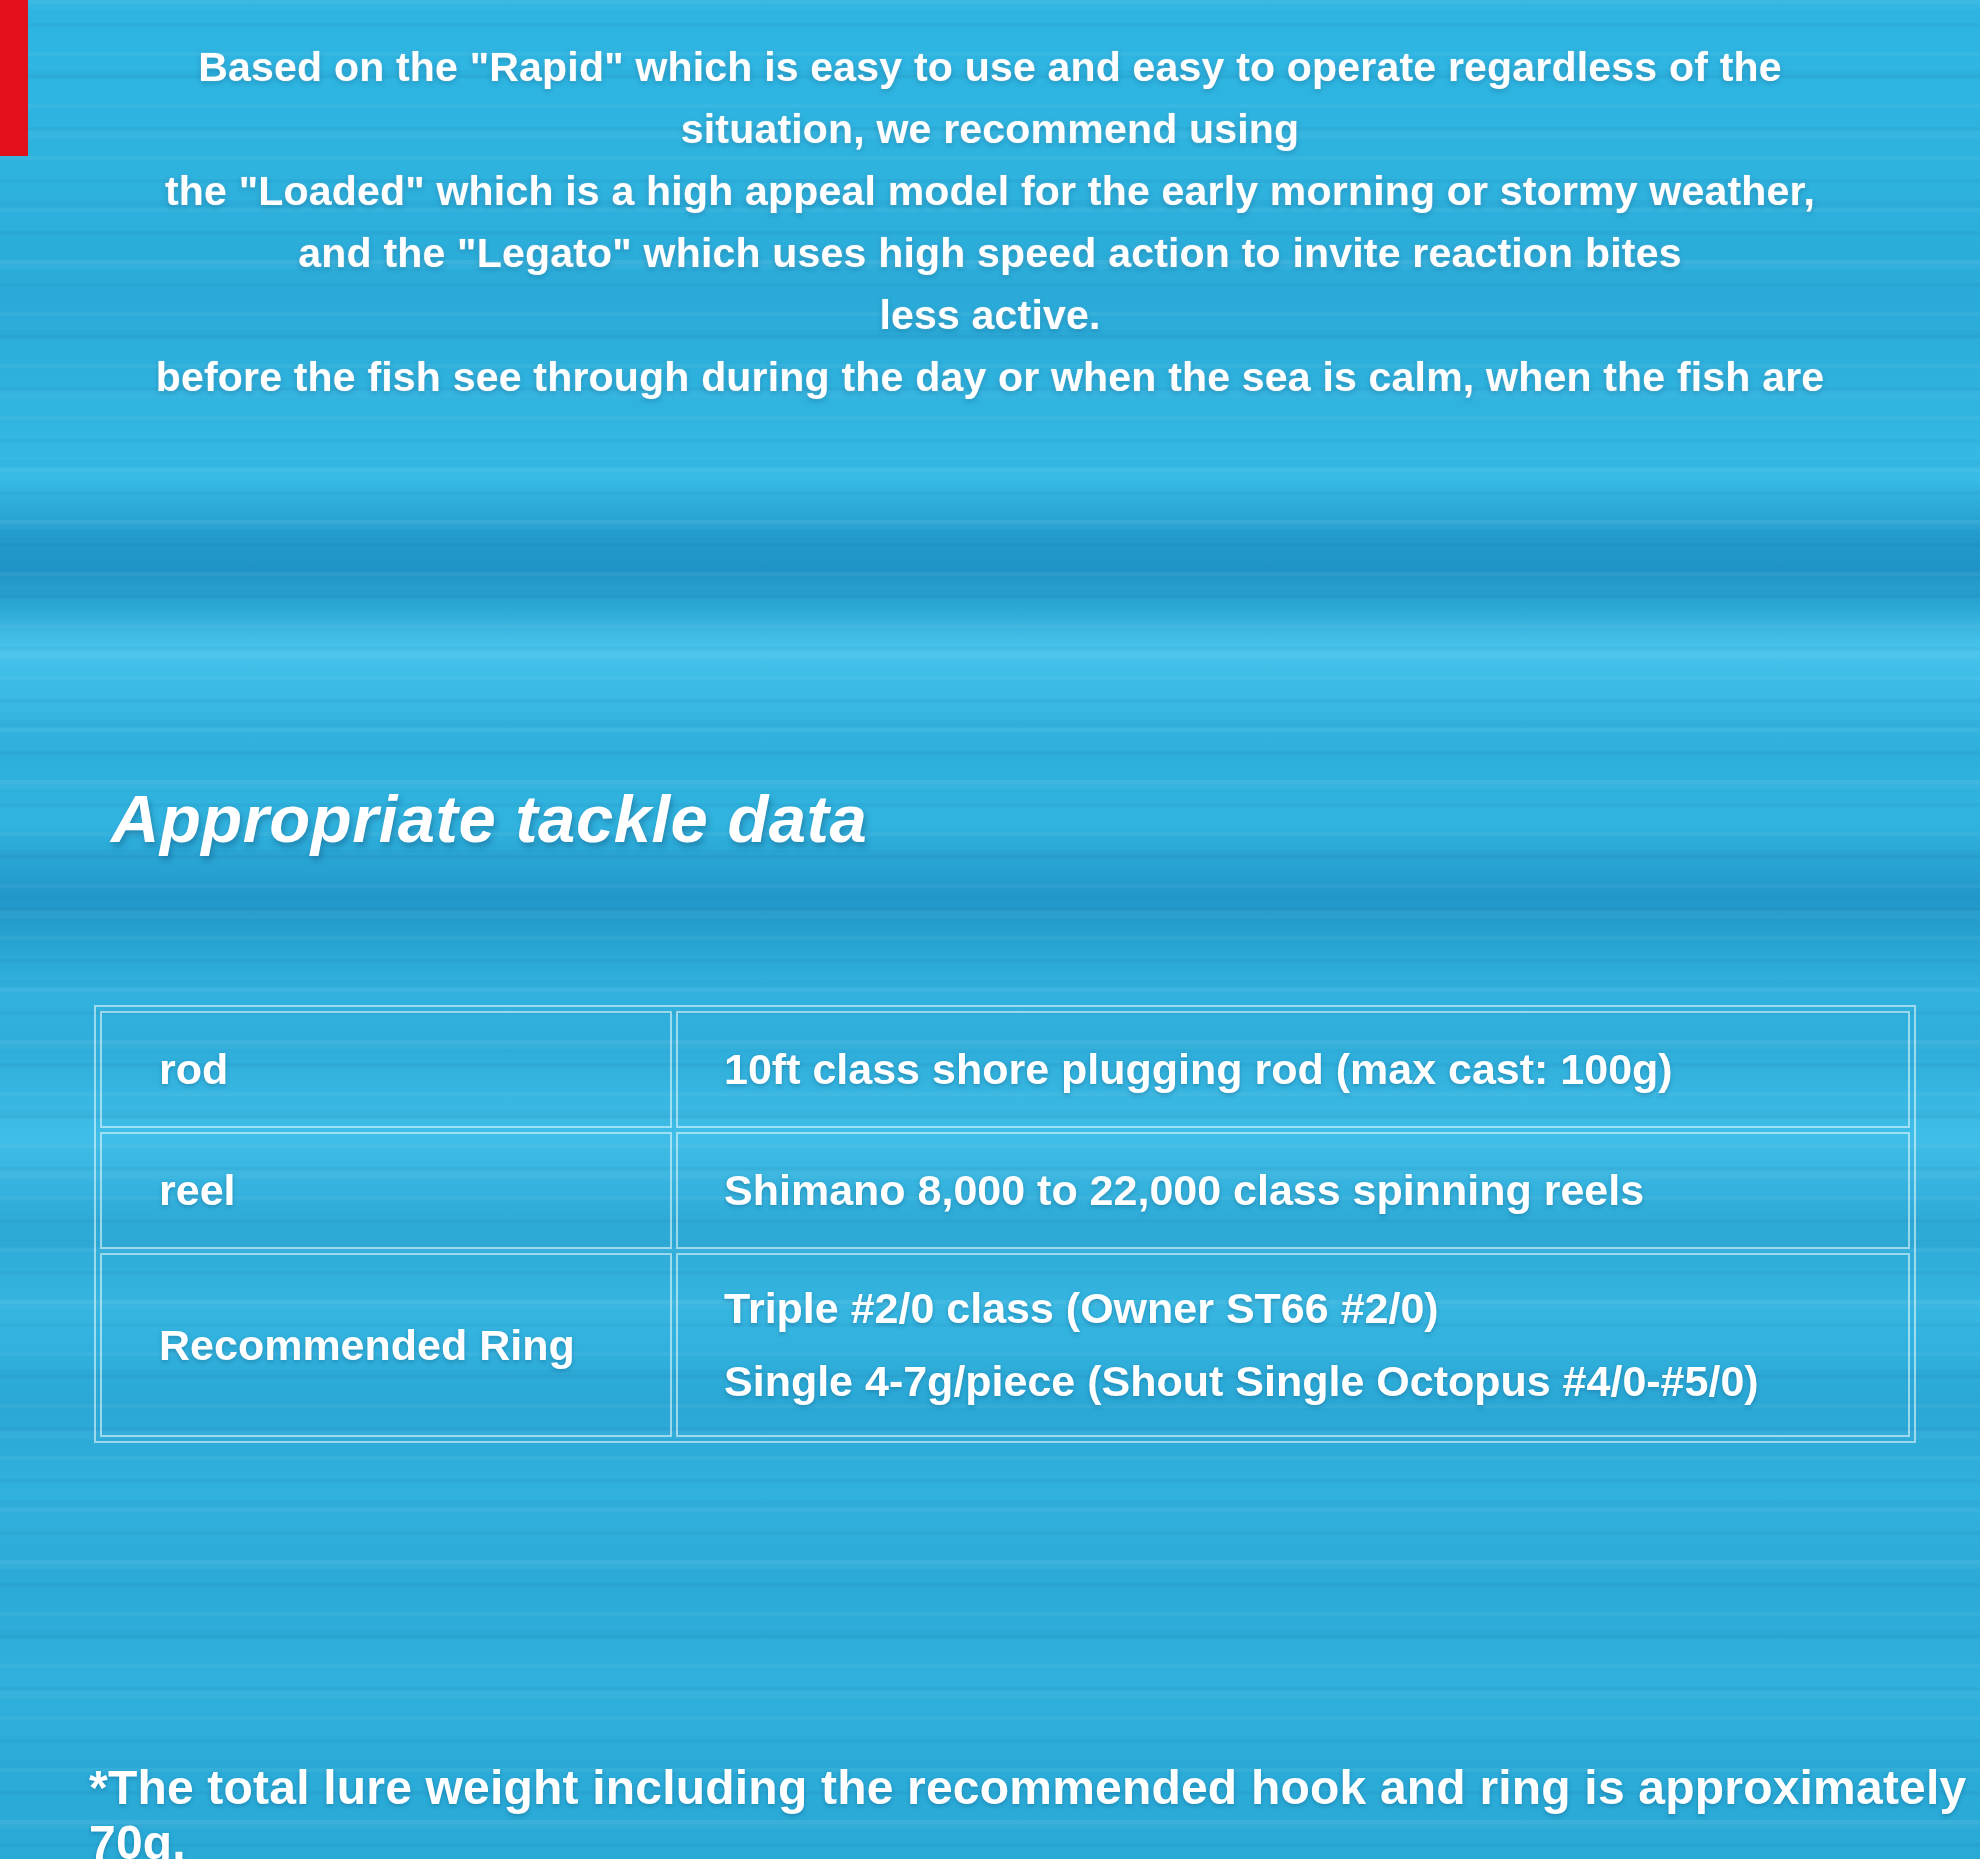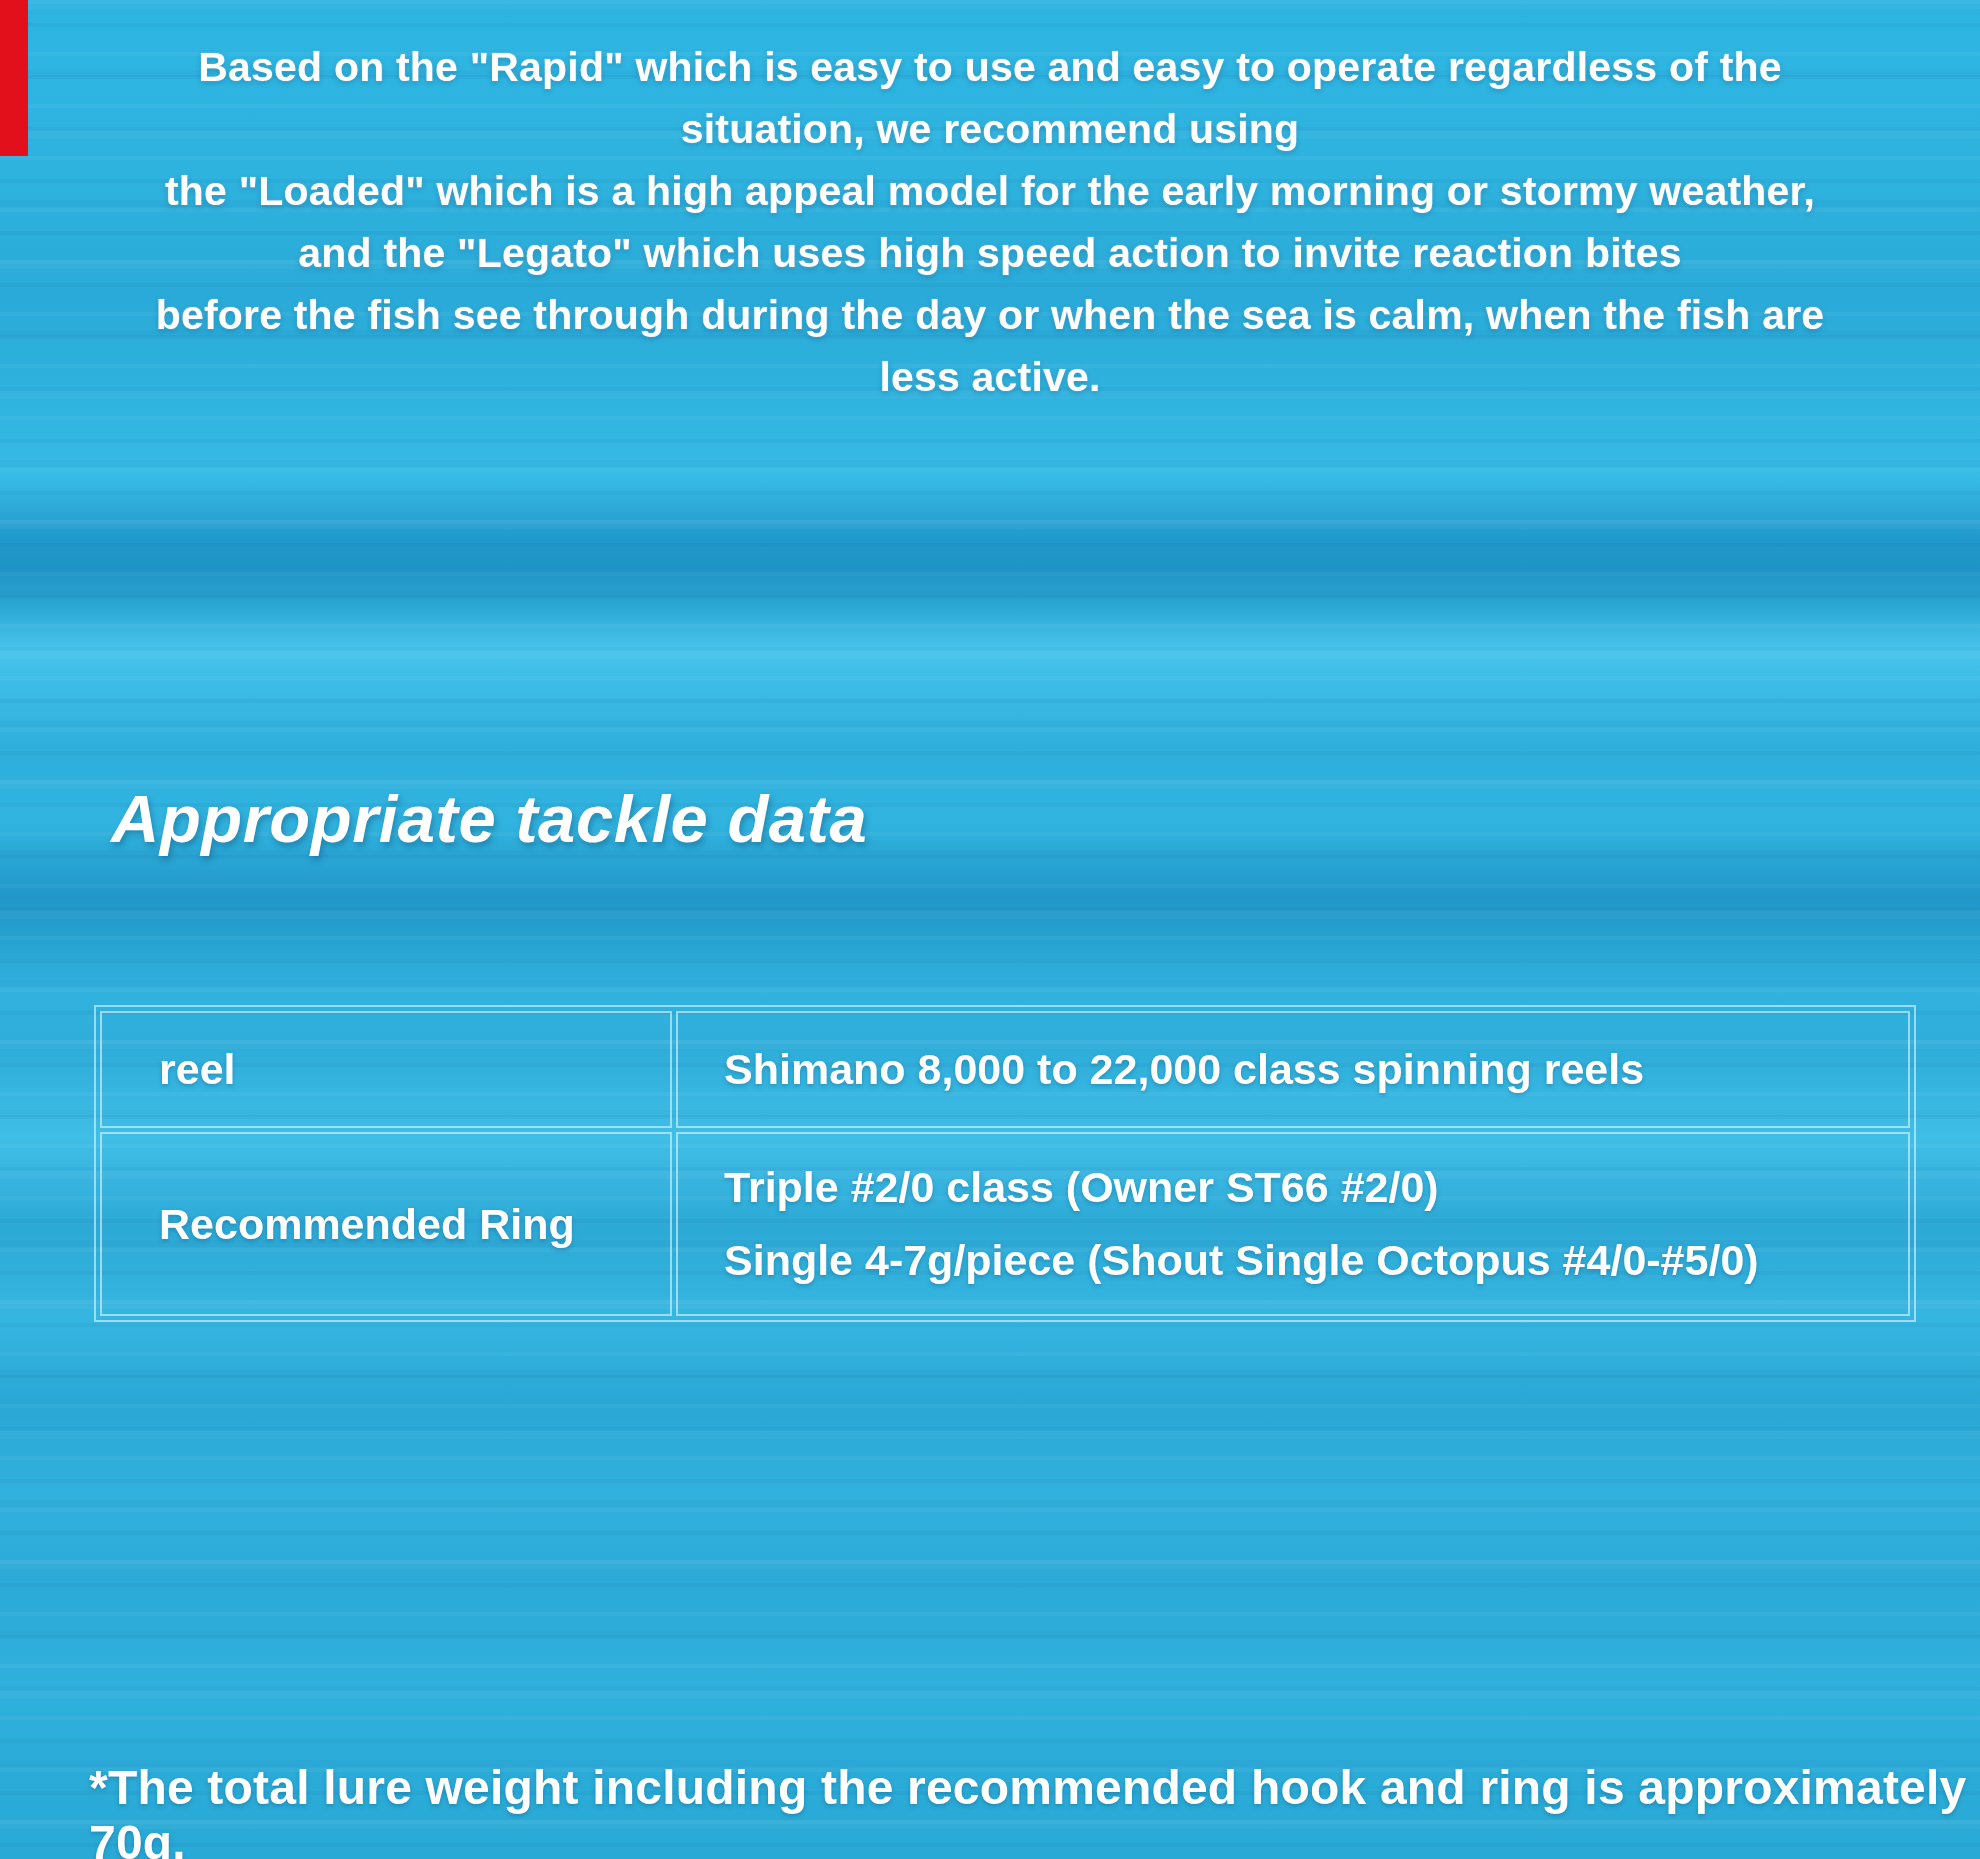--- a/index.html
+++ b/index.html
@@ -118,28 +118,34 @@
 
 <div class="page">
 
   <div class="red-strip"></div>
 
   <section class="intro">
     <div class="intro-line">Based on the "Rapid" which is easy to use and easy to operate regardless of the</div>
     <div class="intro-line">situation, we recommend using</div>
     <div class="intro-line">the "Loaded" which is a high appeal model for the early morning or stormy weather,</div>
     <div class="intro-line">and the "Legato" which uses high speed action to invite reaction bites</div>
+    <div class="intro-line">less active.</div>
     <div class="intro-line">before the fish see through during the day or when the sea is calm, when the fish are</div>
-    <div class="intro-line">less active.</div>
   </section>
 
   <h1 class="section-title">Appropriate tackle data</h1>
 
   <table class="tackle-table">
     <tbody>
+      <tr>
+        <td class="label-cell">rod</td>
+        <td class="value-cell">
+          <div class="value-line">10ft class shore plugging rod (max cast: 100g)</div>
+        </td>
+      </tr>
       <tr>
         <td class="label-cell">reel</td>
         <td class="value-cell">
           <div class="value-line">Shimano 8,000 to 22,000 class spinning reels</div>
         </td>
       </tr>
       <tr class="tall">
         <td class="label-cell">Recommended Ring</td>
         <td class="value-cell">
           <div class="value-line">Triple #2/0 class (Owner ST66 #2/0)</div>

